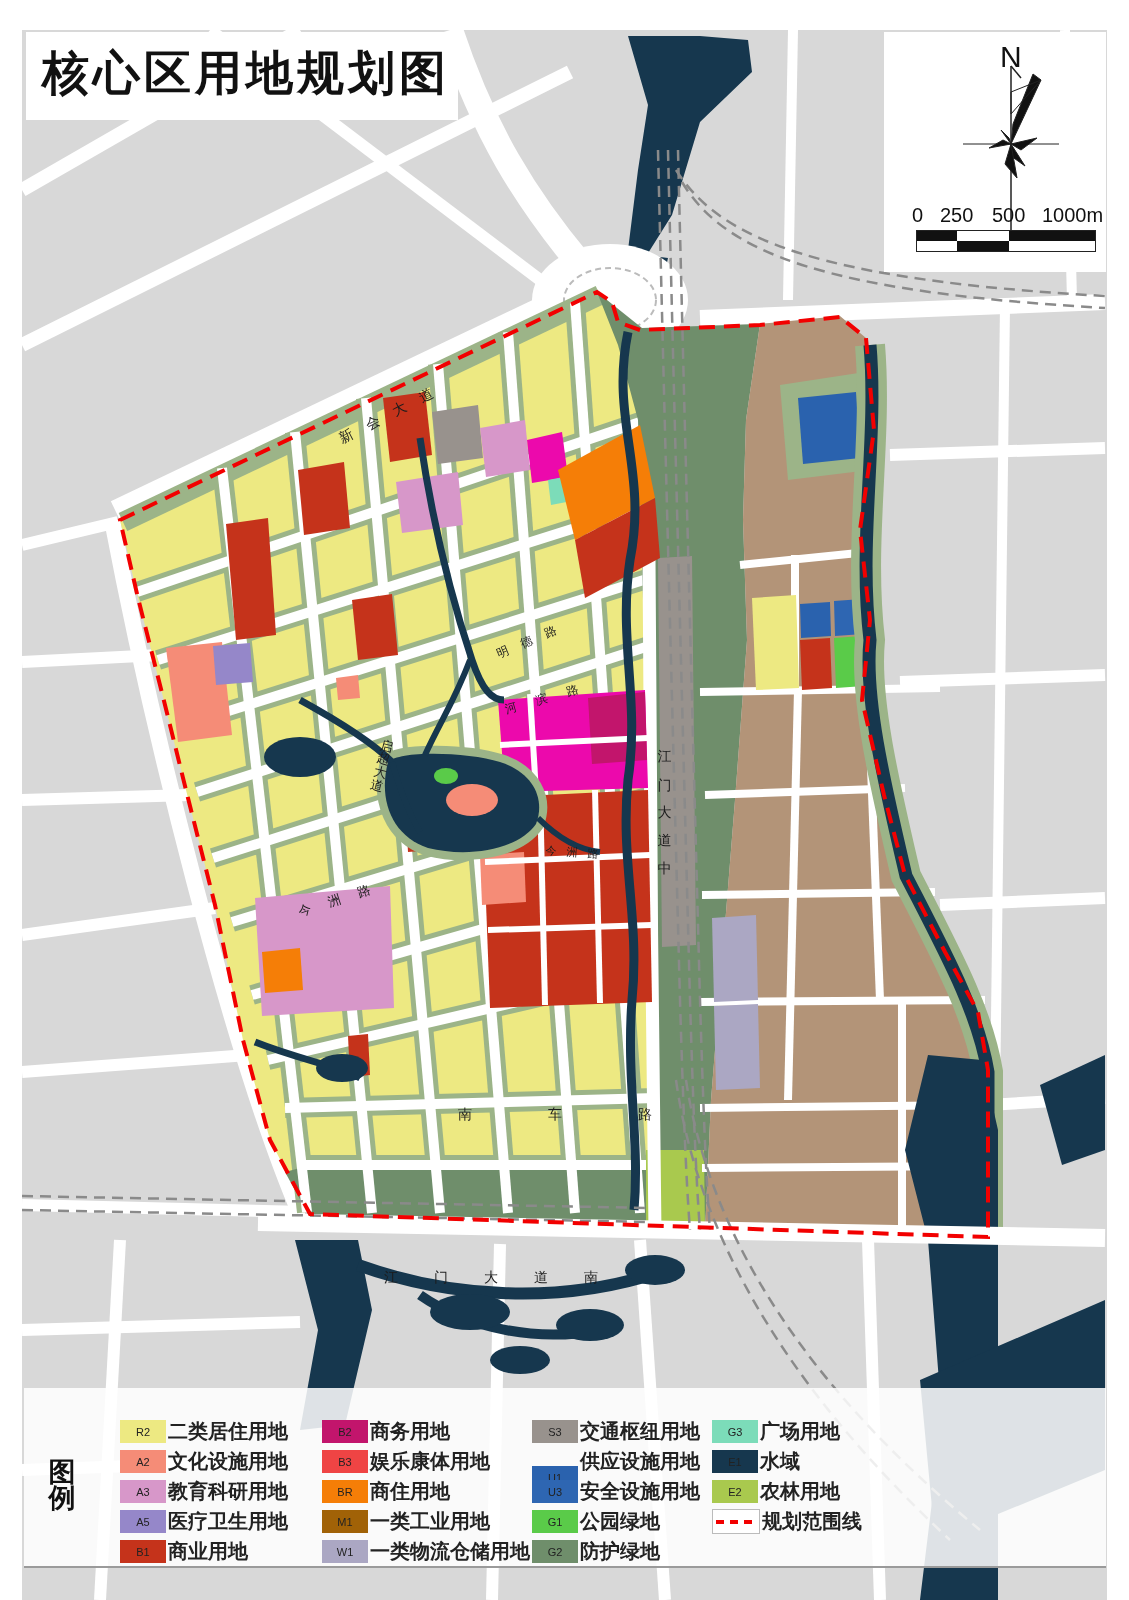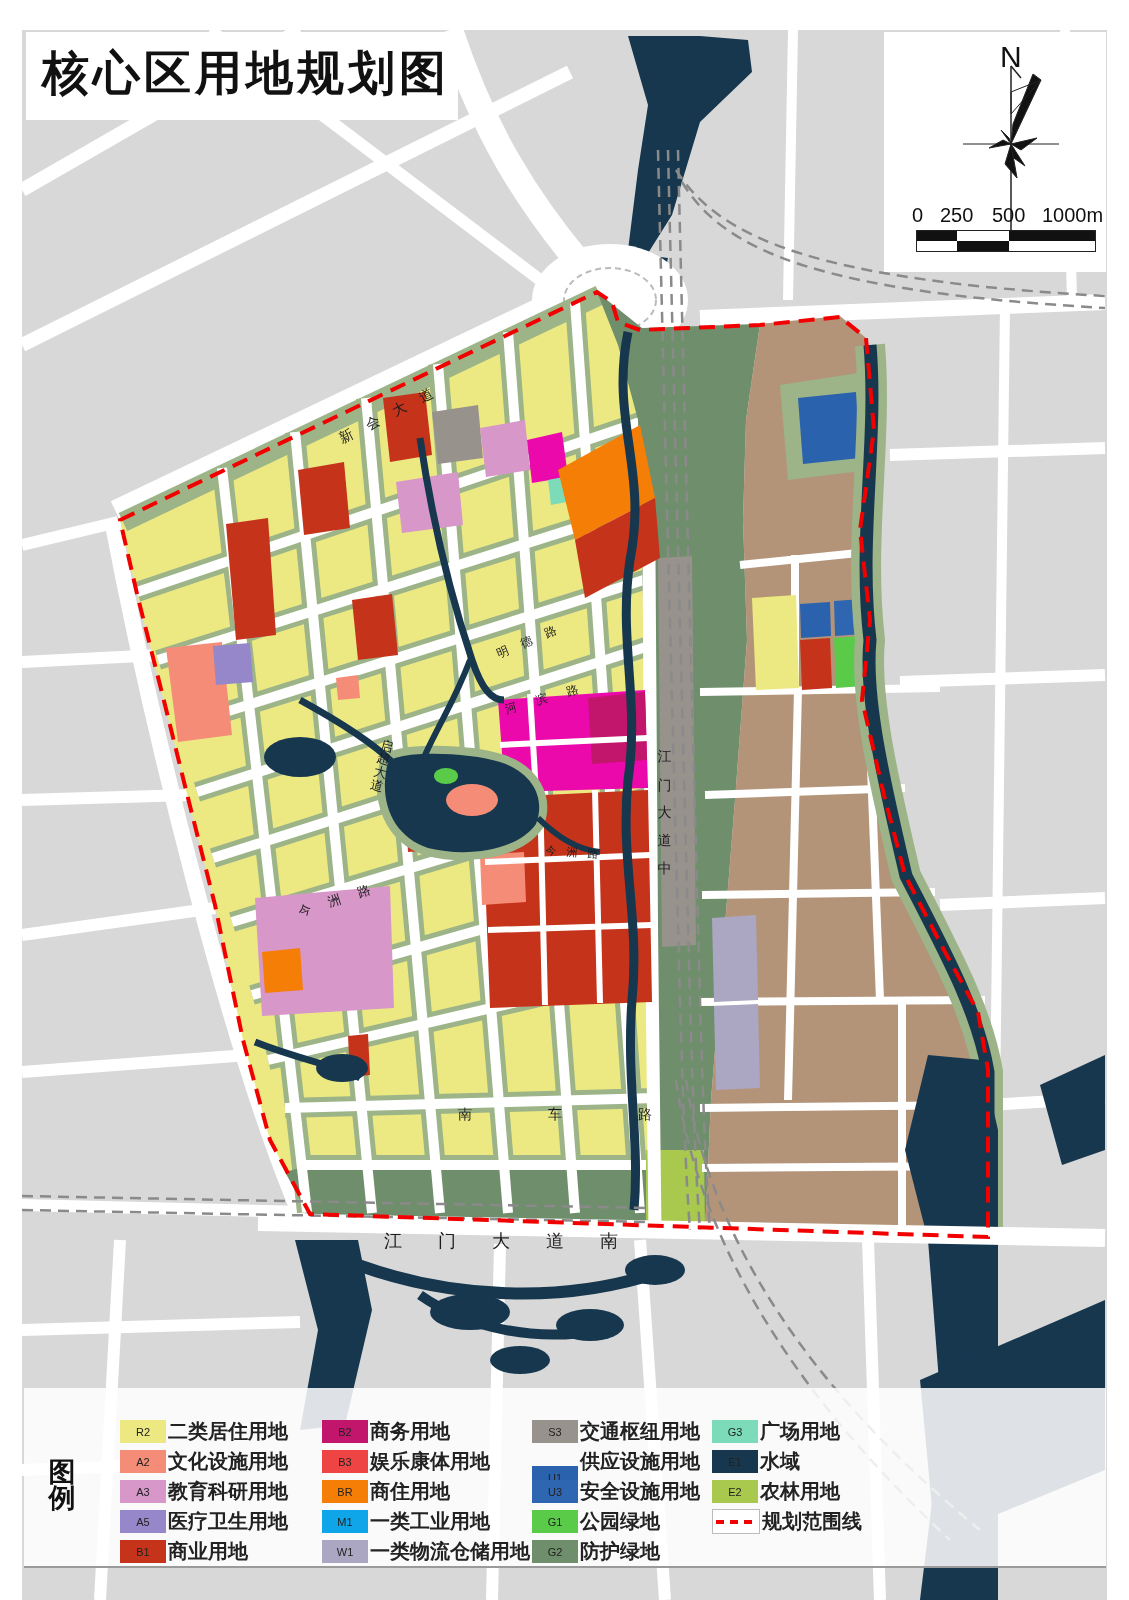--- a/index.html
+++ b/index.html
@@ -263,21 +263,21 @@
   </svg>
 
   <div class="rlabel" style="left:336px;top:432px;transform:rotate(-27deg);letter-spacing:16px;font-size:14px;">新会大道</div>
   <div class="rlabel" style="left:494px;top:647px;transform:rotate(-23deg);letter-spacing:14px;font-size:12px;">明德路</div>
   <div class="rlabel" style="left:503px;top:702px;transform:rotate(-16deg);letter-spacing:20px;font-size:12px;">河滨路</div>
   <div class="rlabel vert" style="left:382px;top:726px;transform:rotate(14deg);letter-spacing:14px;font-size:13px;">启超大道</div>
   <div class="rlabel" style="left:296px;top:904px;transform:rotate(-18deg);letter-spacing:18px;font-size:13px;">今洲路</div>
   <div class="rlabel" style="left:546px;top:843px;transform:rotate(4deg);letter-spacing:10px;font-size:11px;">今洲路</div>
   <div class="rlabel vert" style="left:656px;top:738px;letter-spacing:28px;font-size:14px;">江门大道中</div>
   <div class="rlabel" style="left:458px;top:1106px;letter-spacing:76px;font-size:14px;">南车路</div>
-  <div class="rlabel" style="left:384px;top:1229px;letter-spacing:36px;font-size:18px;">江门大道南</div>
+  <div class="rlabel" style="left:384px;top:1269px;letter-spacing:36px;font-size:14px;">江门大道南</div>
 
   <div class="title-box">
     <h1>核心区用地规划图</h1>
   </div>
 
   <div class="compass-box">
     <span class="north-label">N</span>
     <svg class="compass-svg" width="222" height="240" viewBox="0 0 222 240">
       <g transform="translate(127,112)" stroke="#222" fill="#111">
         <line x1="0" y1="-78" x2="0" y2="95" stroke-width="1.5"></line>
@@ -361,21 +361,21 @@
         </span>
       <span class="llabel">娱乐康体用地</span>
     </div>
     <div class="litem">
       <span class="sw" style="background: rgb(245, 126, 7);">
           <i class="code">BR</i>
         </span>
       <span class="llabel">商住用地</span>
     </div>
     <div class="litem">
-      <span class="sw" style="background: #0ea5e9;">
+      <span class="sw" style="background: #a16207;">
           <i class="code">M1</i>
         </span>
       <span class="llabel">一类工业用地</span>
     </div>
     <div class="litem">
       <span class="sw" style="background: rgb(171, 167, 195);">
           <i class="code">W1</i>
         </span>
       <span class="llabel">一类物流仓储用地</span>
     </div>

